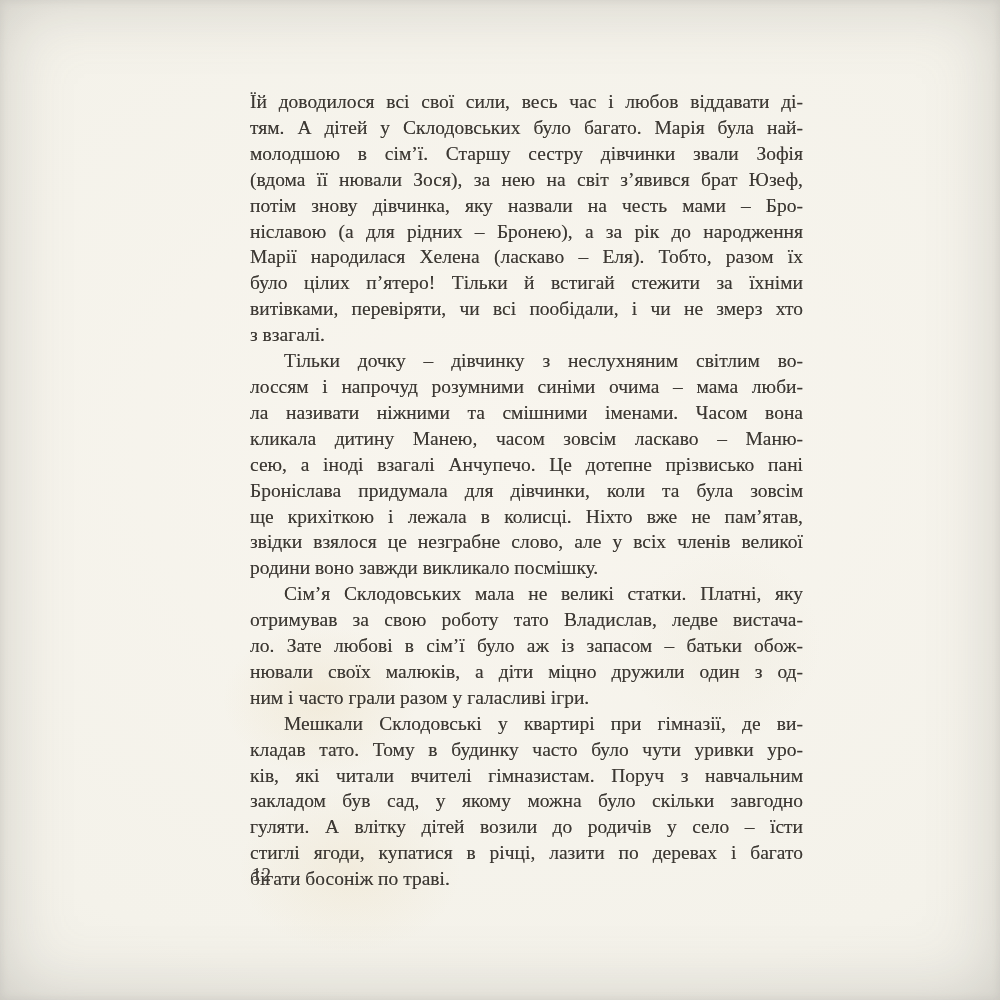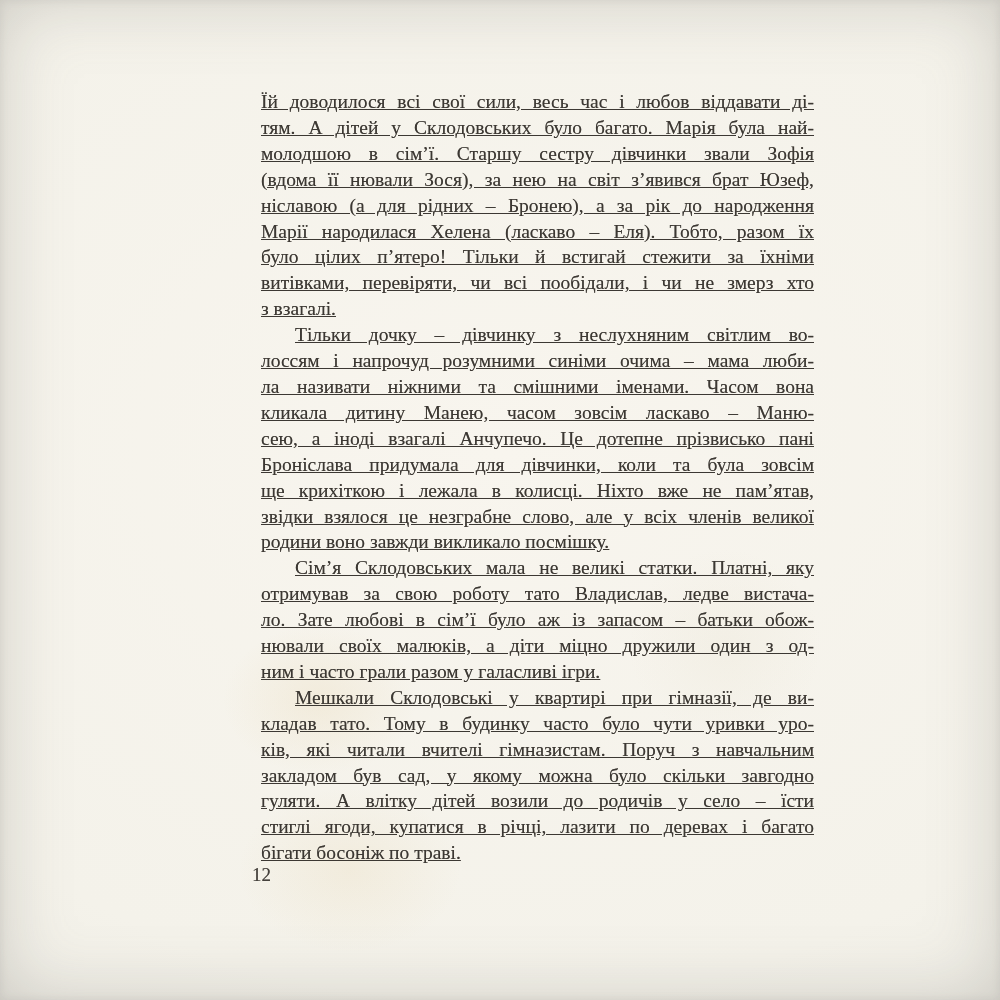--- a/index.html
+++ b/index.html
@@ -23,28 +23,27 @@
     pointer-events: none;
   }
   .stain.s1 { left: 185px; top: 595px; width: 270px; height: 210px;
     background: radial-gradient(closest-side, rgba(214,178,105,0.13), rgba(214,178,105,0) 72%); }
   .stain.s2 { left: 195px; top: 755px; width: 310px; height: 230px;
     background: radial-gradient(closest-side, rgba(214,178,105,0.11), rgba(214,178,105,0) 72%); }
   .stain.s3 { left: 590px; top: 510px; width: 270px; height: 270px;
     background: radial-gradient(closest-side, rgba(202,188,148,0.08), rgba(202,188,148,0) 72%); }
   .text-block {
     position: absolute;
-    left: 261px;
+    left: 250px;
     top: 89px;
     width: 553px;
     font-size: 19.5px;
     line-height: 25.9px;
     color: #3c3833;
     text-shadow: 0 0 0.5px rgba(60,56,51,0.55);
-    text-decoration: underline;
   }
   .para { margin: 0; }
   .line {
     text-align: justify;
     text-align-last: justify;
   }
   .line.last { text-align-last: left; }
   .line.first-indent { text-indent: 34px; }
   .page-number {
     position: absolute;
@@ -61,20 +60,21 @@
 <div class="book-page">
   <div class="stain s1"></div>
   <div class="stain s2"></div>
   <div class="stain s3"></div>
   <div class="text-block" id="text-block">
       <div class="para">
         <div class="line">Їй доводилося всі свої сили, весь час і любов віддавати ді-</div>
         <div class="line">тям. А дітей у Склодовських було багато. Марія була най-</div>
         <div class="line">молодшою в сім’ї. Старшу сестру дівчинки звали Зофія</div>
         <div class="line">(вдома її нювали Зося), за нею на світ з’явився брат Юзеф,</div>
+        <div class="line">потім знову дівчинка, яку назвали на честь мами – Бро-</div>
         <div class="line">ніславою (а для рідних – Бронею), а за рік до народження</div>
         <div class="line">Марії народилася Хелена (ласкаво – Еля). Тобто, разом їх</div>
         <div class="line">було цілих п’ятеро! Тільки й встигай стежити за їхніми</div>
         <div class="line">витівками, перевіряти, чи всі пообідали, і чи не змерз хто</div>
         <div class="line last">з взагалі.</div>
       </div>
       <div class="para">
         <div class="line first-indent">Тільки дочку – дівчинку з неслухняним світлим во-</div>
         <div class="line">лоссям і напрочуд розумними синіми очима – мама люби-</div>
         <div class="line">ла називати ніжними та смішними іменами. Часом вона</div>

